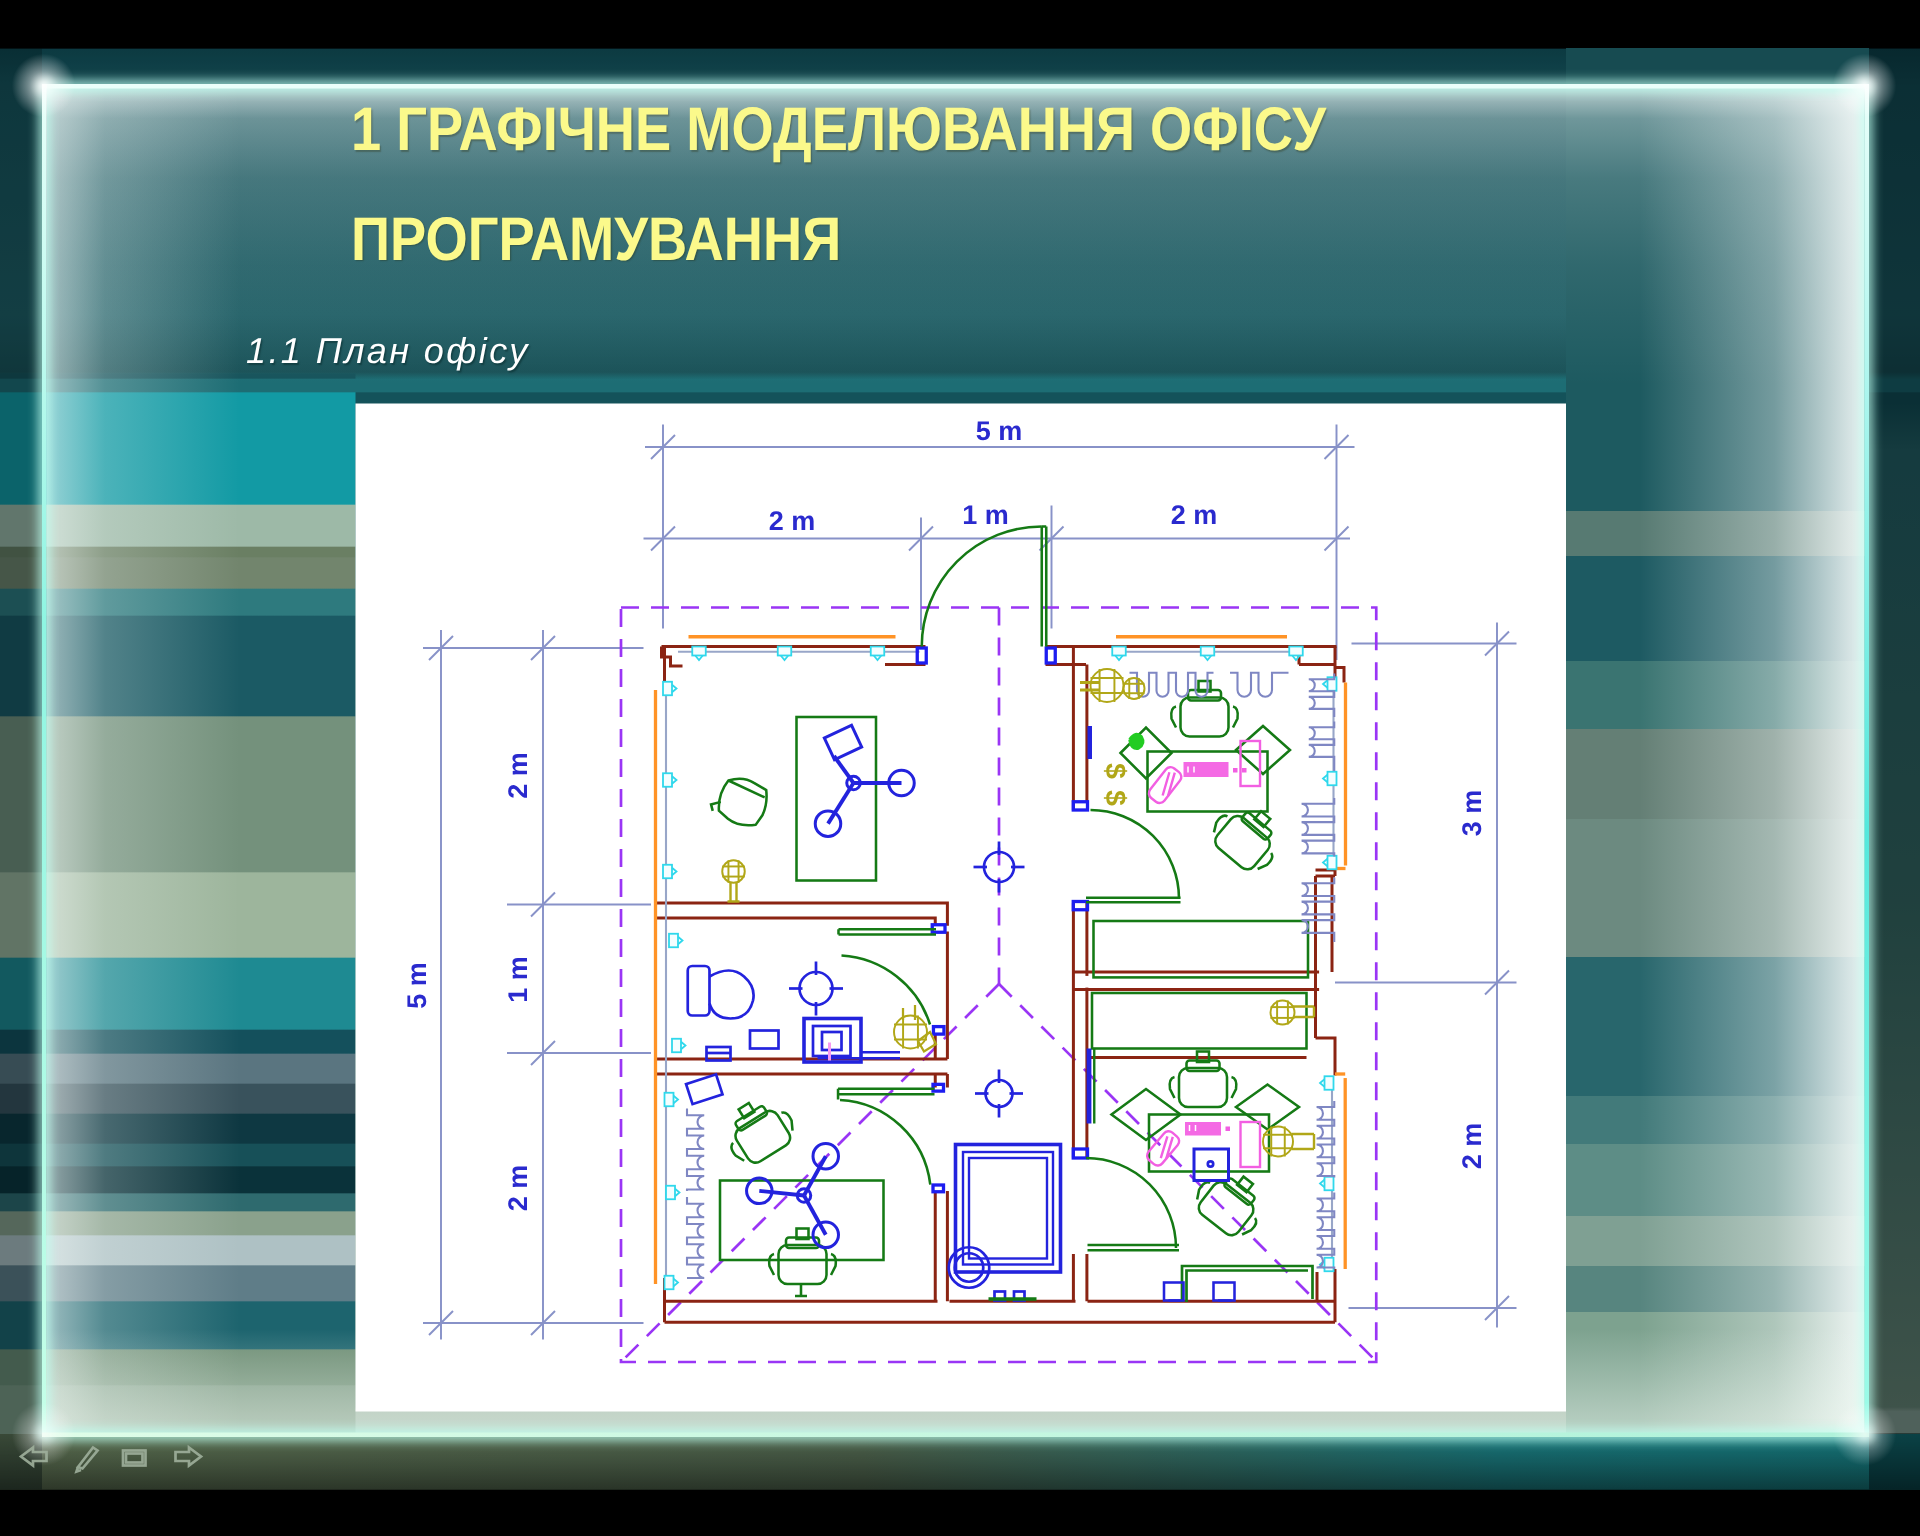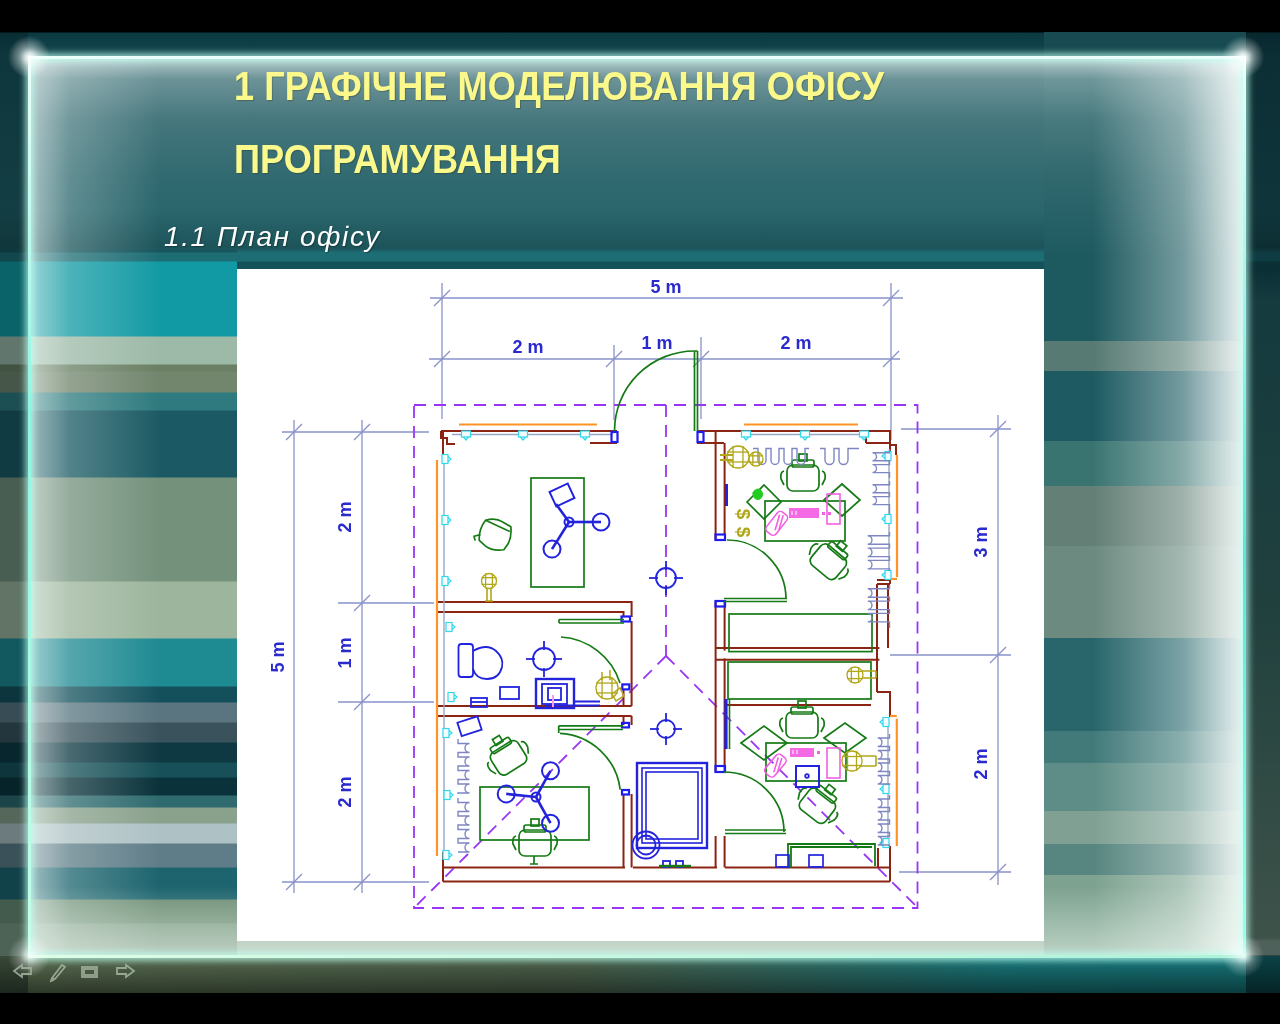--- a/index.html
+++ b/index.html
@@ -46,21 +46,21 @@
  background:linear-gradient(to top,rgba(240,250,242,.55) 0,rgba(240,250,242,0) 100%);}
 .line{background:#eafffa;box-shadow:0 0 7px 2px rgba(190,255,240,.9);}
 #lineTop{left:29px;top:56px;width:1216px;height:2.5px;}
 #lineLeft{left:28px;top:56px;width:2.5px;height:901px;background:linear-gradient(to bottom,#eafffa,#8ef5e2 40%,#c6ffe8);}
 #lineRight{left:1243px;top:56px;width:3px;height:901px;background:linear-gradient(to bottom,#eafffa,#54e8dc 55%,#9ffce8);}
 #lineBottom{left:28px;top:955px;width:1218px;height:2.5px;background:linear-gradient(to right,#defde8,#aef2da);}
 .bloom{width:44px;height:44px;border-radius:50%;background:radial-gradient(circle,rgba(255,255,255,.92) 0,rgba(255,255,255,.45) 30%,rgba(255,255,255,0) 68%);}
 #t1,#t2{color:#fbf98b;font-size:41px;font-weight:bold;transform:scaleX(.8825);transform-origin:0 0;white-space:nowrap;text-shadow:1px 1px 1px rgba(40,40,0,.3);}
 #t1{left:234px;top:63px;}
 #t2{left:234px;top:136px;}
-#sub{left:164px;top:221px;color:#fff;font-size:28px;font-style:italic;letter-spacing:1.6px;text-shadow:1px 1px 1px rgba(0,30,30,.4);}
+#sub{left:164px;top:221px;color:#fff;font-size:24px;font-style:italic;letter-spacing:1.6px;text-shadow:1px 1px 1px rgba(0,30,30,.4);}
 #panel{left:237px;top:269px;width:807px;height:672px;background:#fff;}
 #rightCol{left:1044px;top:32px;width:202px;height:924px;background:linear-gradient(to bottom,
  #1d5a60 0,#1d5a60 309px,
  #577a72 309px,#577a72 339px,
  #1d5a62 339px,#1d5a62 409px,
  #3a7471 409px,#3a7471 454px,
  #647f75 454px,#647f75 514px,
  #6c8a80 514px,#6c8a80 606px,
  #28666c 606px,#28666c 699px,
  #427a7a 699px,#427a7a 731px,

